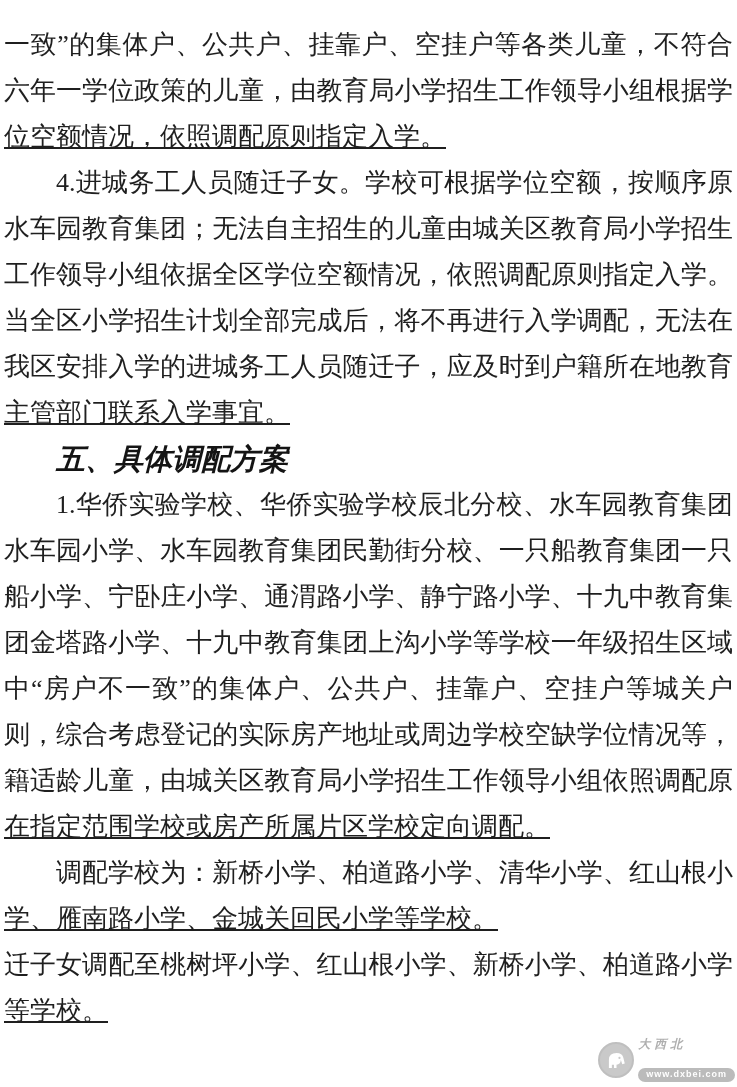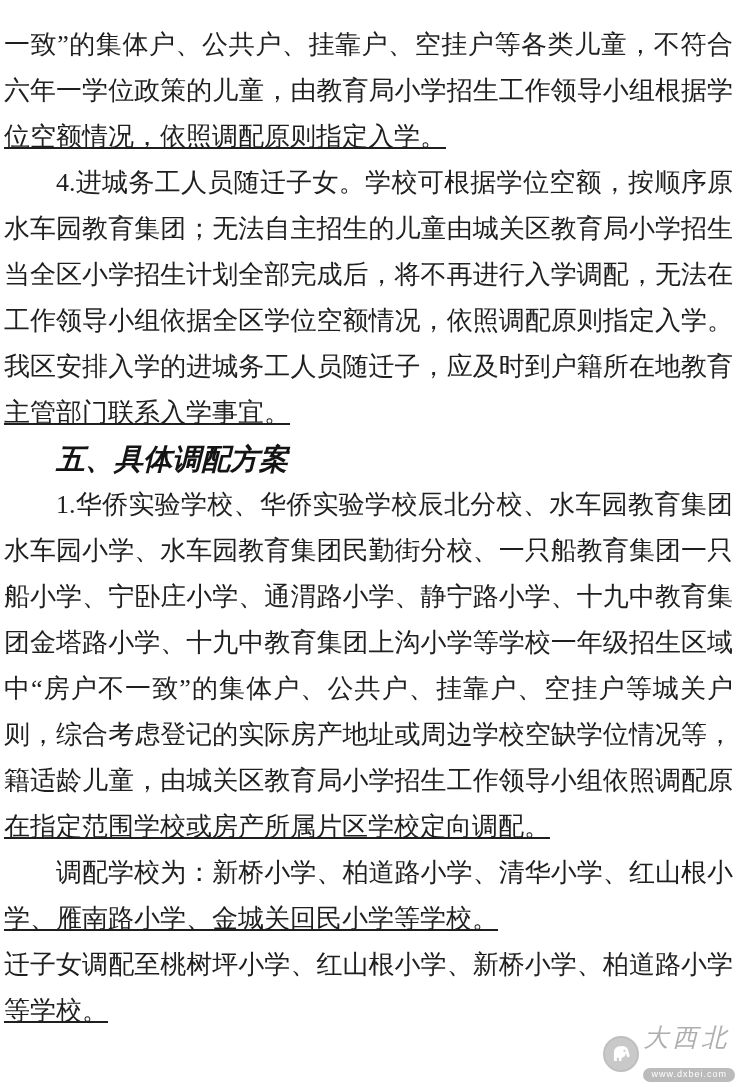--- a/index.html
+++ b/index.html
@@ -73,53 +73,53 @@
     justify-content: center;
     flex: 0 0 auto;
   }
   .wm-right {
     display: flex;
     flex-direction: column;
     align-items: flex-start;
   }
   .wm-name {
     font-family: "Liberation Serif", serif;
-    font-size: 25px;
-    font-weight: normal;
+    font-size: 12px;
+    font-weight: bold;
     font-style: italic;
     color: #9b9b9b;
     letter-spacing: 4px;
     line-height: 1;
     white-space: nowrap;
   }
   .wm-url {
     margin-top: 18px;
     background: #ababab;
     color: #ffffff;
     font-family: "Liberation Sans", sans-serif;
     font-size: 9px;
-    font-weight: normal;
+    font-weight: bold;
     letter-spacing: 1px;
     line-height: 1;
     padding: 2px 8px 3px 8px;
     border-radius: 8px;
     white-space: nowrap;
   }
 </style>
 </head>
 <body>
 
 <div class="doc">
   <div class="line">一致”的集体户、公共户、挂靠户、空挂户等各类儿童，不符合</div>
   <div class="line">六年一学位政策的儿童，由教育局小学招生工作领导小组根据学</div>
   <div class="line short">位空额情况，依照调配原则指定入学。</div>
   <div class="line indent">4.进城务工人员随迁子女。学校可根据学位空额，按顺序原</div>
   <div class="line">水车园教育集团；无法自主招生的儿童由城关区教育局小学招生</div>
+  <div class="line">工作领导小组依据全区学位空额情况，依照调配原则指定入学。</div>
   <div class="line">当全区小学招生计划全部完成后，将不再进行入学调配，无法在</div>
-  <div class="line">工作领导小组依据全区学位空额情况，依照调配原则指定入学。</div>
   <div class="line">我区安排入学的进城务工人员随迁子，应及时到户籍所在地教育</div>
   <div class="line short">主管部门联系入学事宜。</div>
 
   <div class="heading">五、具体调配方案</div>
 
   <div class="line indent">1.华侨实验学校、华侨实验学校辰北分校、水车园教育集团</div>
   <div class="line">水车园小学、水车园教育集团民勤街分校、一只船教育集团一只</div>
   <div class="line">船小学、宁卧庄小学、通渭路小学、静宁路小学、十九中教育集</div>
   <div class="line">团金塔路小学、十九中教育集团上沟小学等学校一年级招生区域</div>
   <div class="line">中“房户不一致”的集体户、公共户、挂靠户、空挂户等城关户</div>

